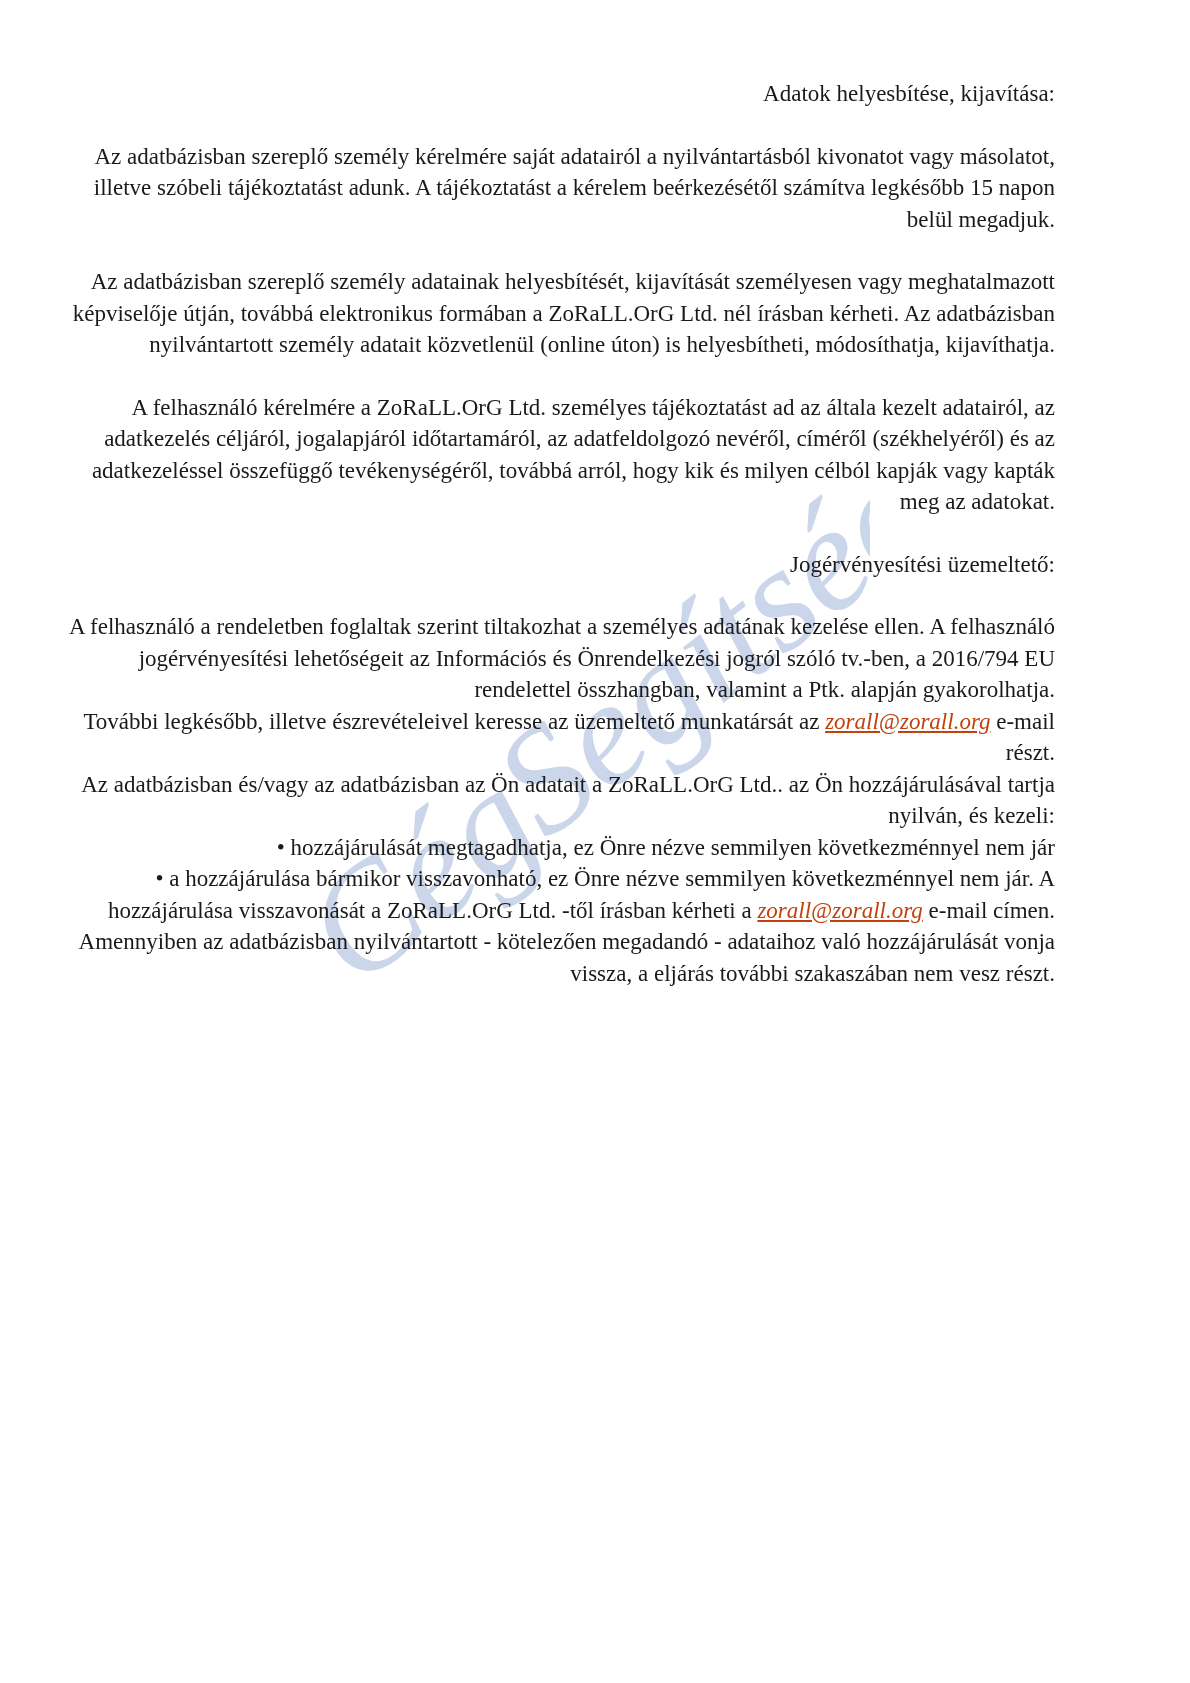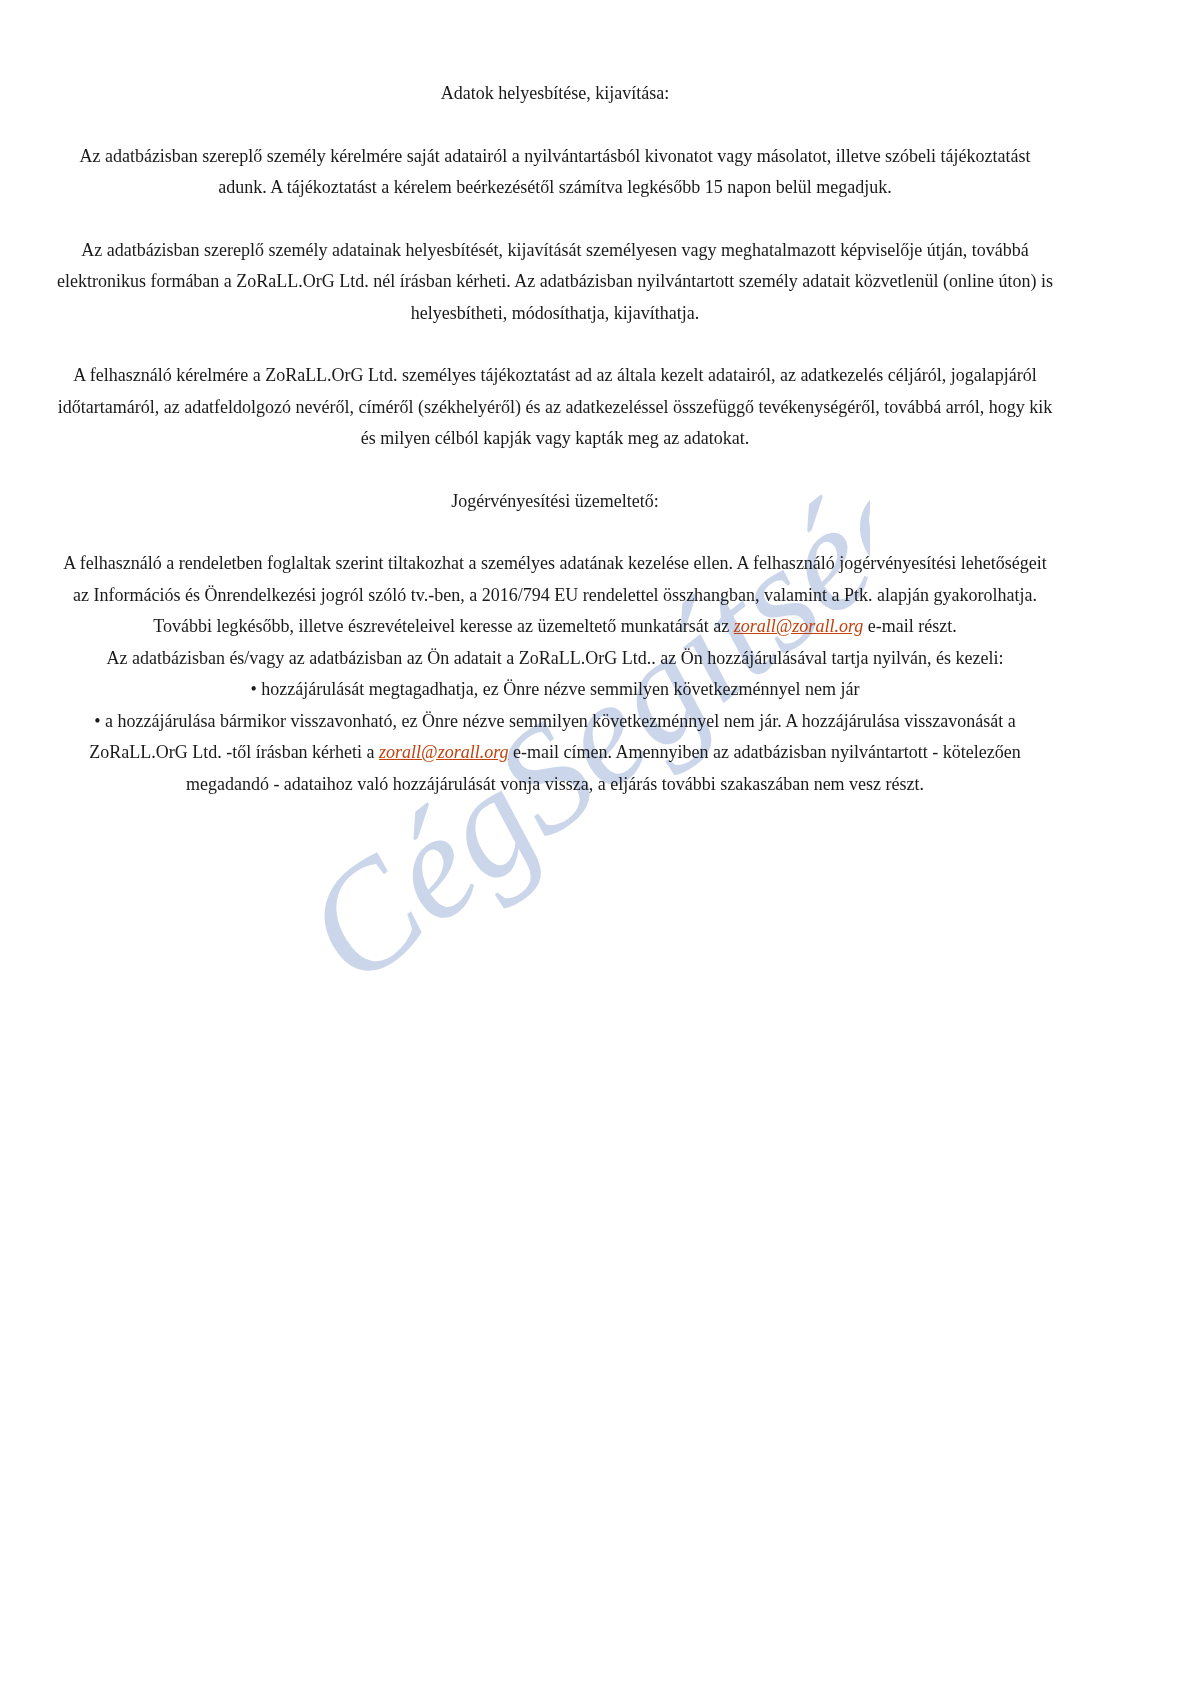--- a/index.html
+++ b/index.html
@@ -34,24 +34,24 @@
   }
   .content {
     position: absolute;
     left: 55px;
     top: 78px;
     width: 1000px;
     z-index: 10;
   }
   p.para {
     margin: 0 0 0 0;
-    font-size: 18px;
+    font-size: 23px;
     line-height: 31.5px;
     color: #1a1a1a;
-    text-align: center;
+    text-align: right;
   }
   .gap {
     height: 31px;
   }
   .tight p.para {
     margin: 0;
   }
   a.maillink {
     color: #c2410c;
     text-decoration: underline;

